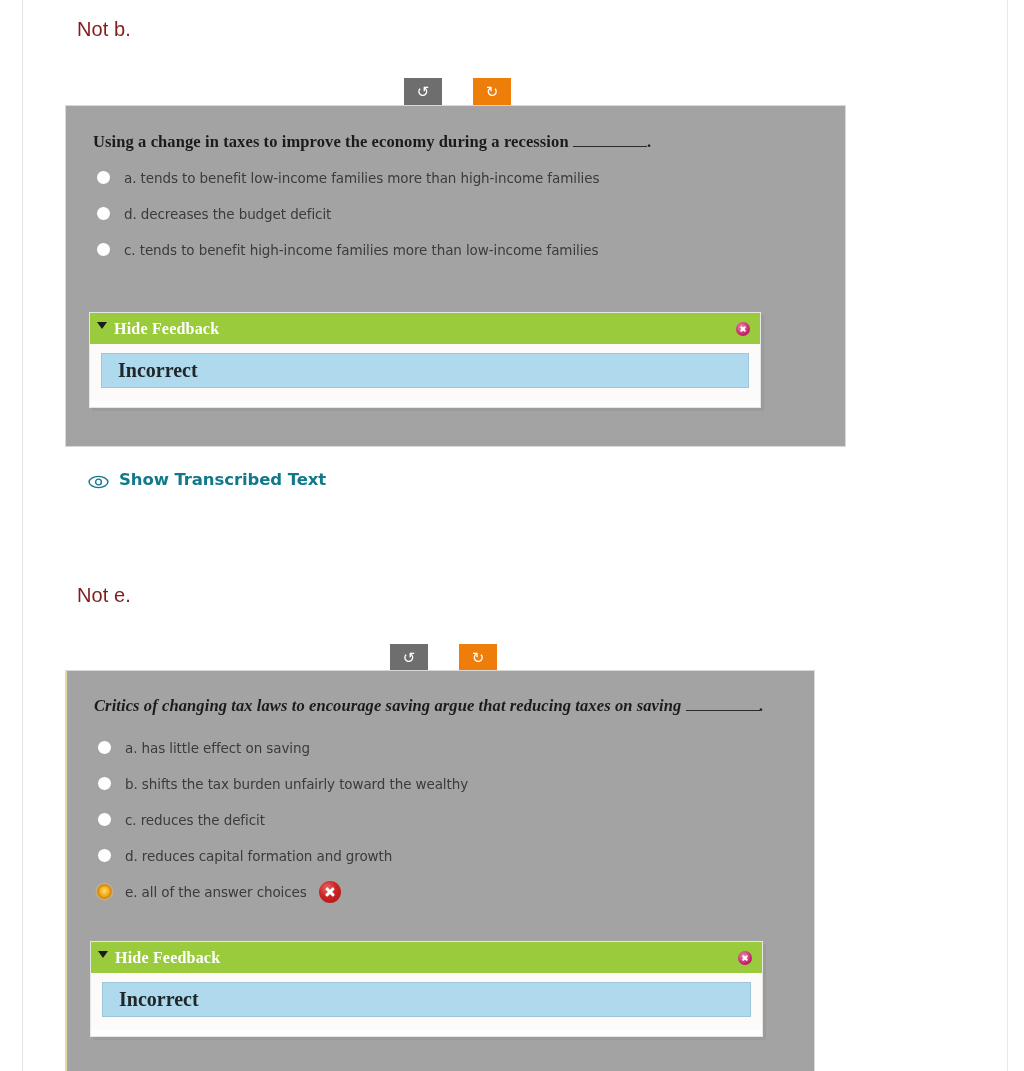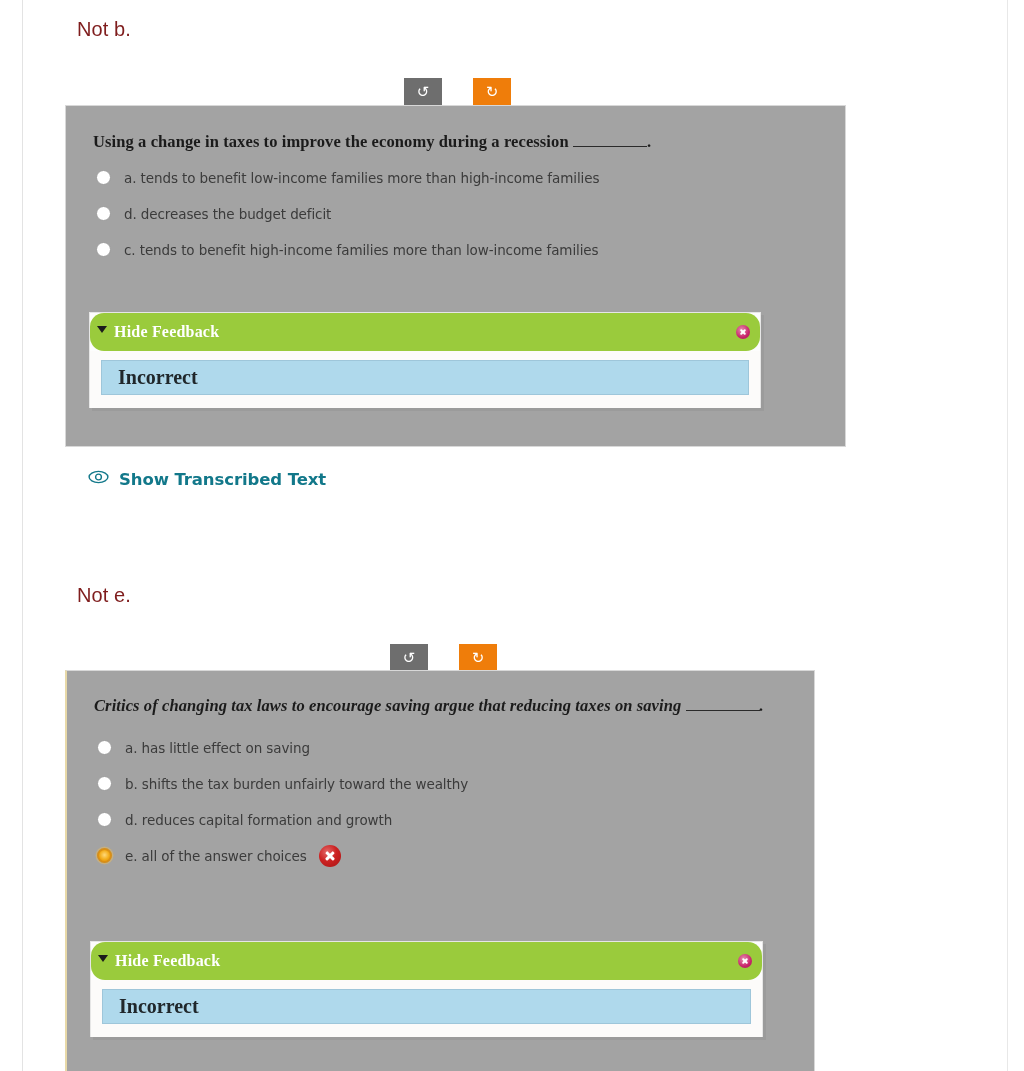--- a/index.html
+++ b/index.html
@@ -112,26 +112,25 @@
   .xmark::after  { transform: translate(-50%,-50%) rotate(-45deg); }
 
   
   .fbwrap {
     position: absolute;
     box-shadow: 3px 3px 0 0 rgba(150,150,150,.55);
     background: #fdfdfd;
     border: 1px solid #e6e6e6;
   }
   .fbhead {
-    height: 38px;
+    height: 31px;
     background: #9ACB3C;
     display: flex; align-items: center;
     padding: 0 9px 0 7px;
     position: relative;
-    border-radius: 14px;
   }
   .caret {
     width: 0; height: 0;
     border-left: 5px solid transparent;
     border-right: 5px solid transparent;
     border-top: 7px solid #1c1c1c;
     margin-right: 7px;
     margin-top: -6px;
   }
   .fbtitle {
@@ -163,21 +162,21 @@
     padding-left: 16px;
   }
   .fbbanner span {
     font-family: "Liberation Serif", "DejaVu Serif", serif;
     font-weight: 700; font-size: 20px; color: #20272b;
   }
 
   
   .tlink {
     position: absolute;
-    display: flex; align-items: flex-start;
+    display: flex; align-items: flex-end;
     cursor: pointer;
   }
   .eye {
     width: 21px; height: 14px; margin-right: 10px;
     flex: 0 0 auto;
   }
   .tlabel {
     font-family: "DejaVu Sans", sans-serif;
     font-weight: 700; font-size: 16.5px;
     color: #12788a;
@@ -260,20 +259,24 @@
       <div class="choice">
         <span class="radio"></span>
         <span class="ctext">a. has little effect on saving</span>
       </div>
 
       <div class="choice">
         <span class="radio"></span>
         <span class="ctext">b. shifts the tax burden unfairly toward the wealthy</span>
       </div>
 
+      <div class="choice">
+        <span class="radio"></span>
+        <span class="ctext">c. reduces the deficit</span>
+      </div>
 
       <div class="choice">
         <span class="radio"></span>
         <span class="ctext">d. reduces capital formation and growth</span>
       </div>
 
       <div class="choice">
         <span class="radio sel"></span>
         <span class="ctext">e. all of the answer choices</span>
         <span class="xmark" style="margin-left:12px;"></span>

